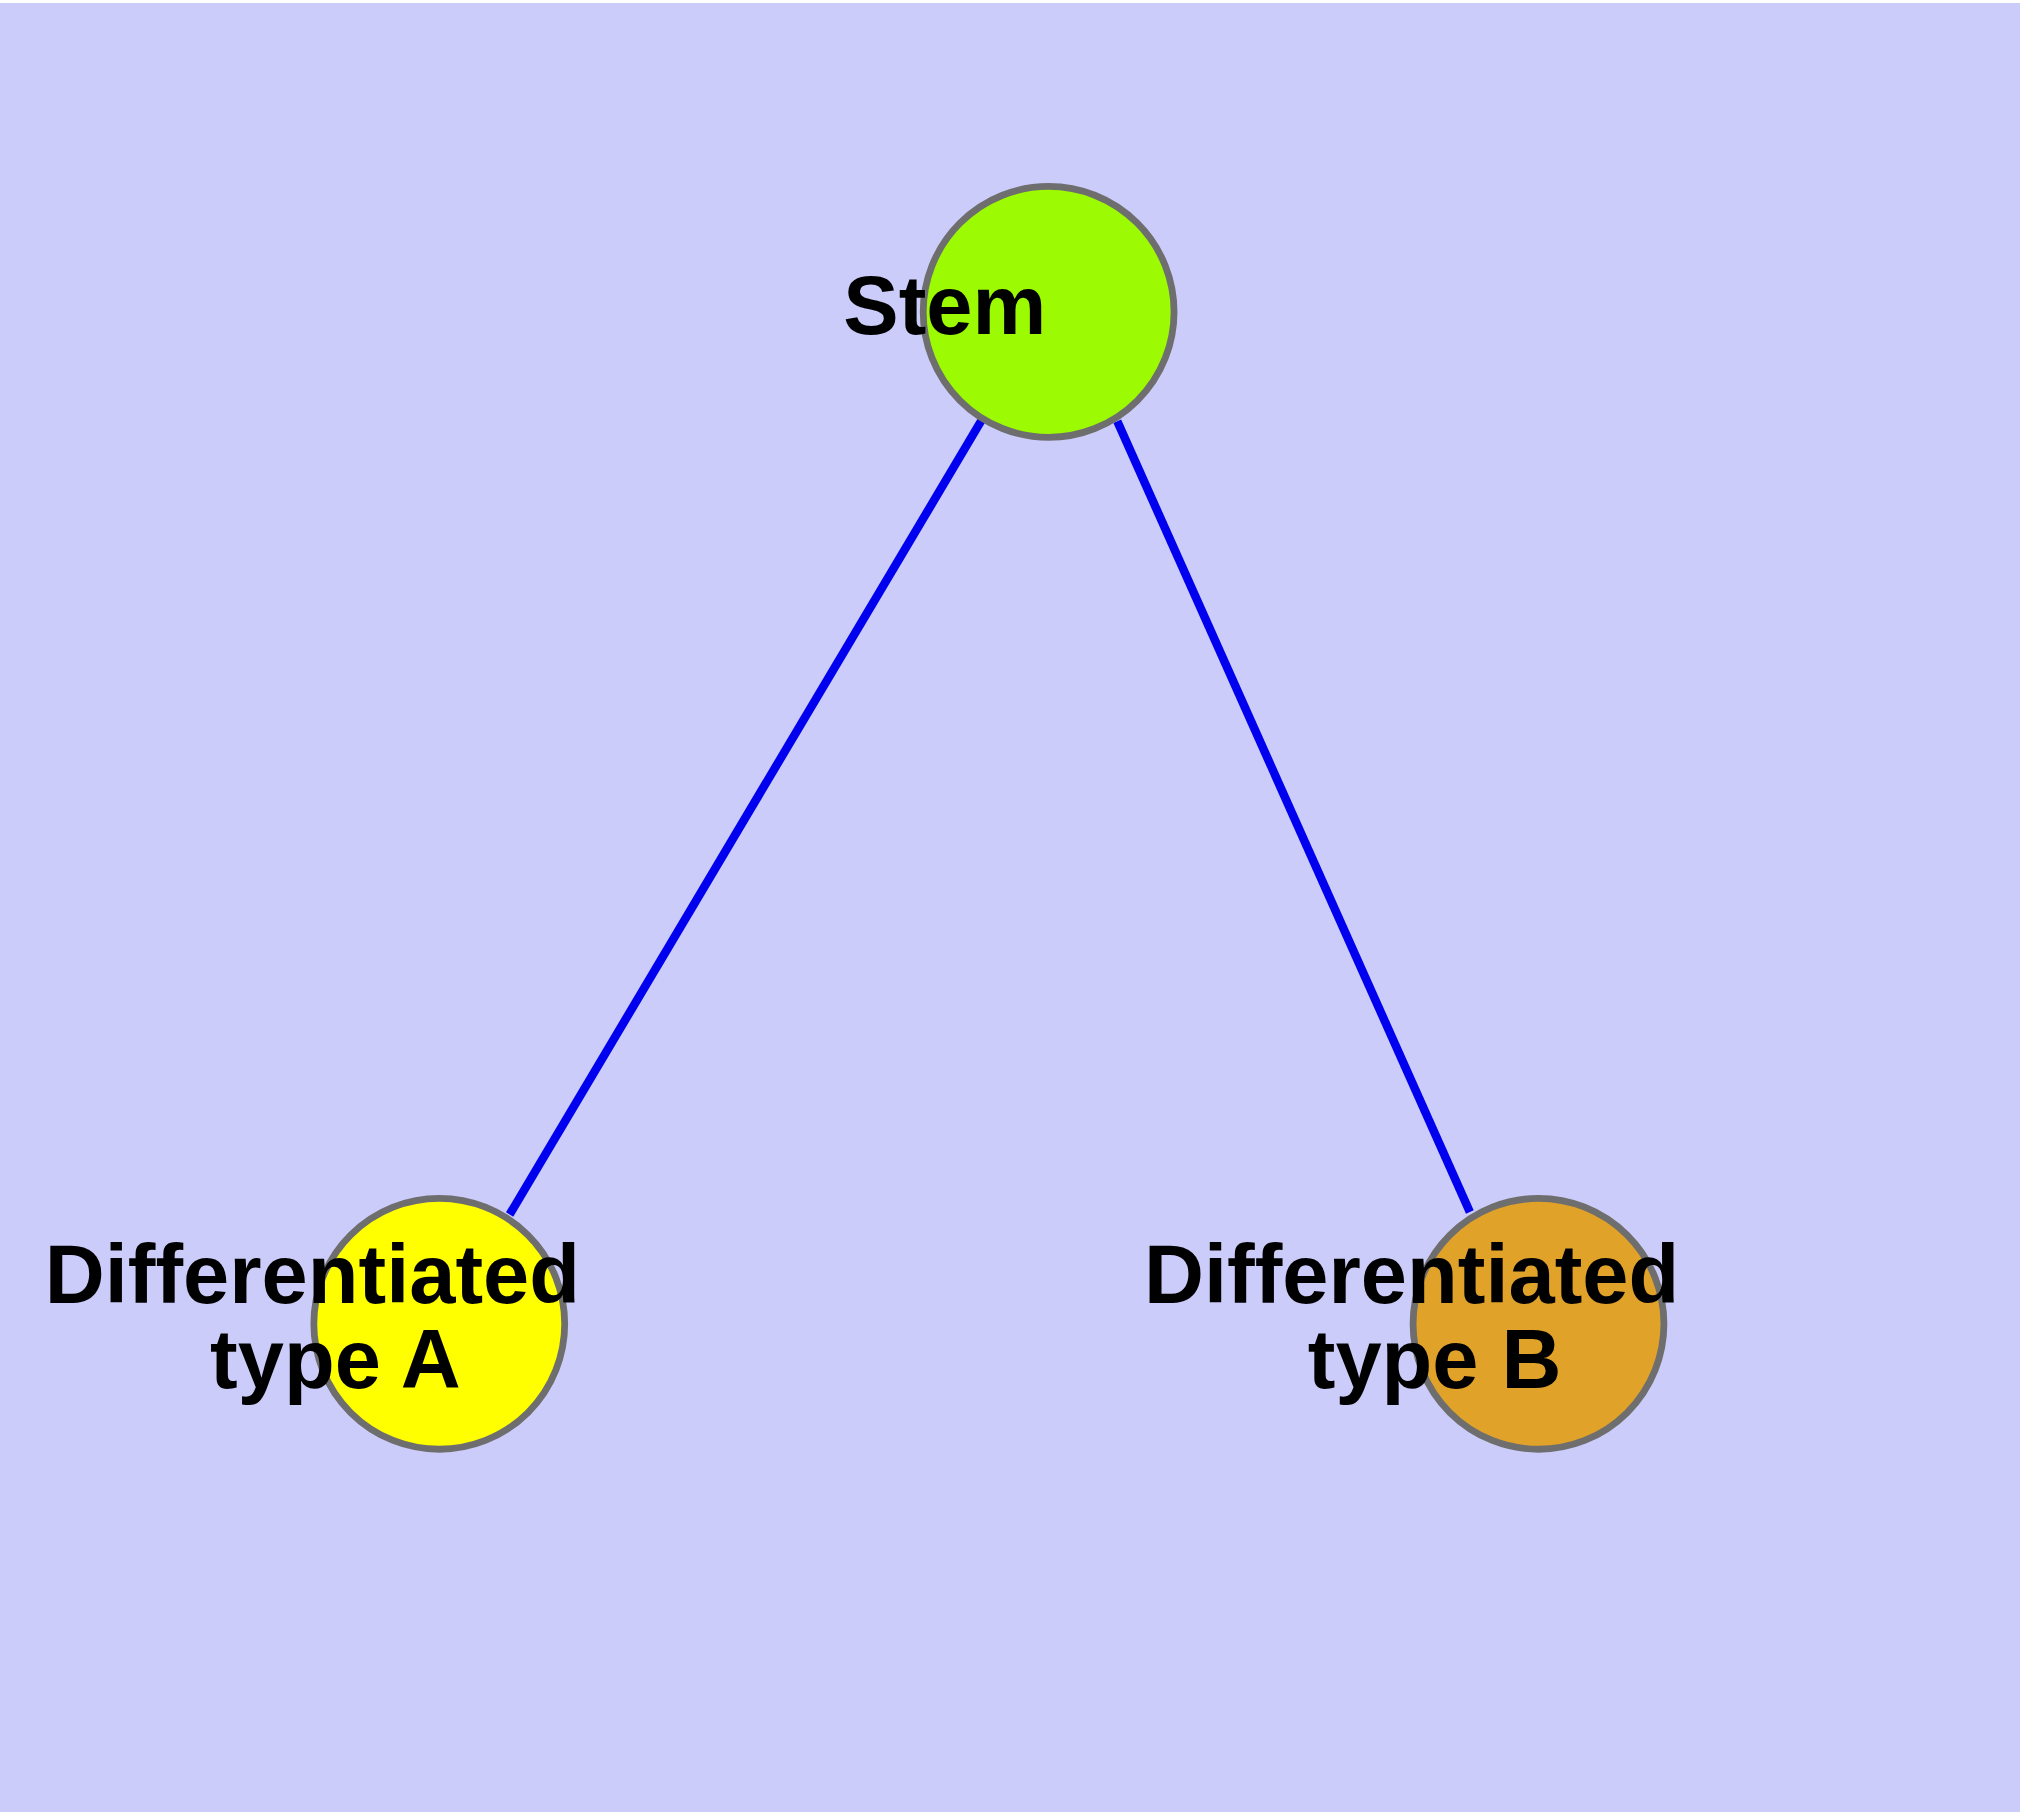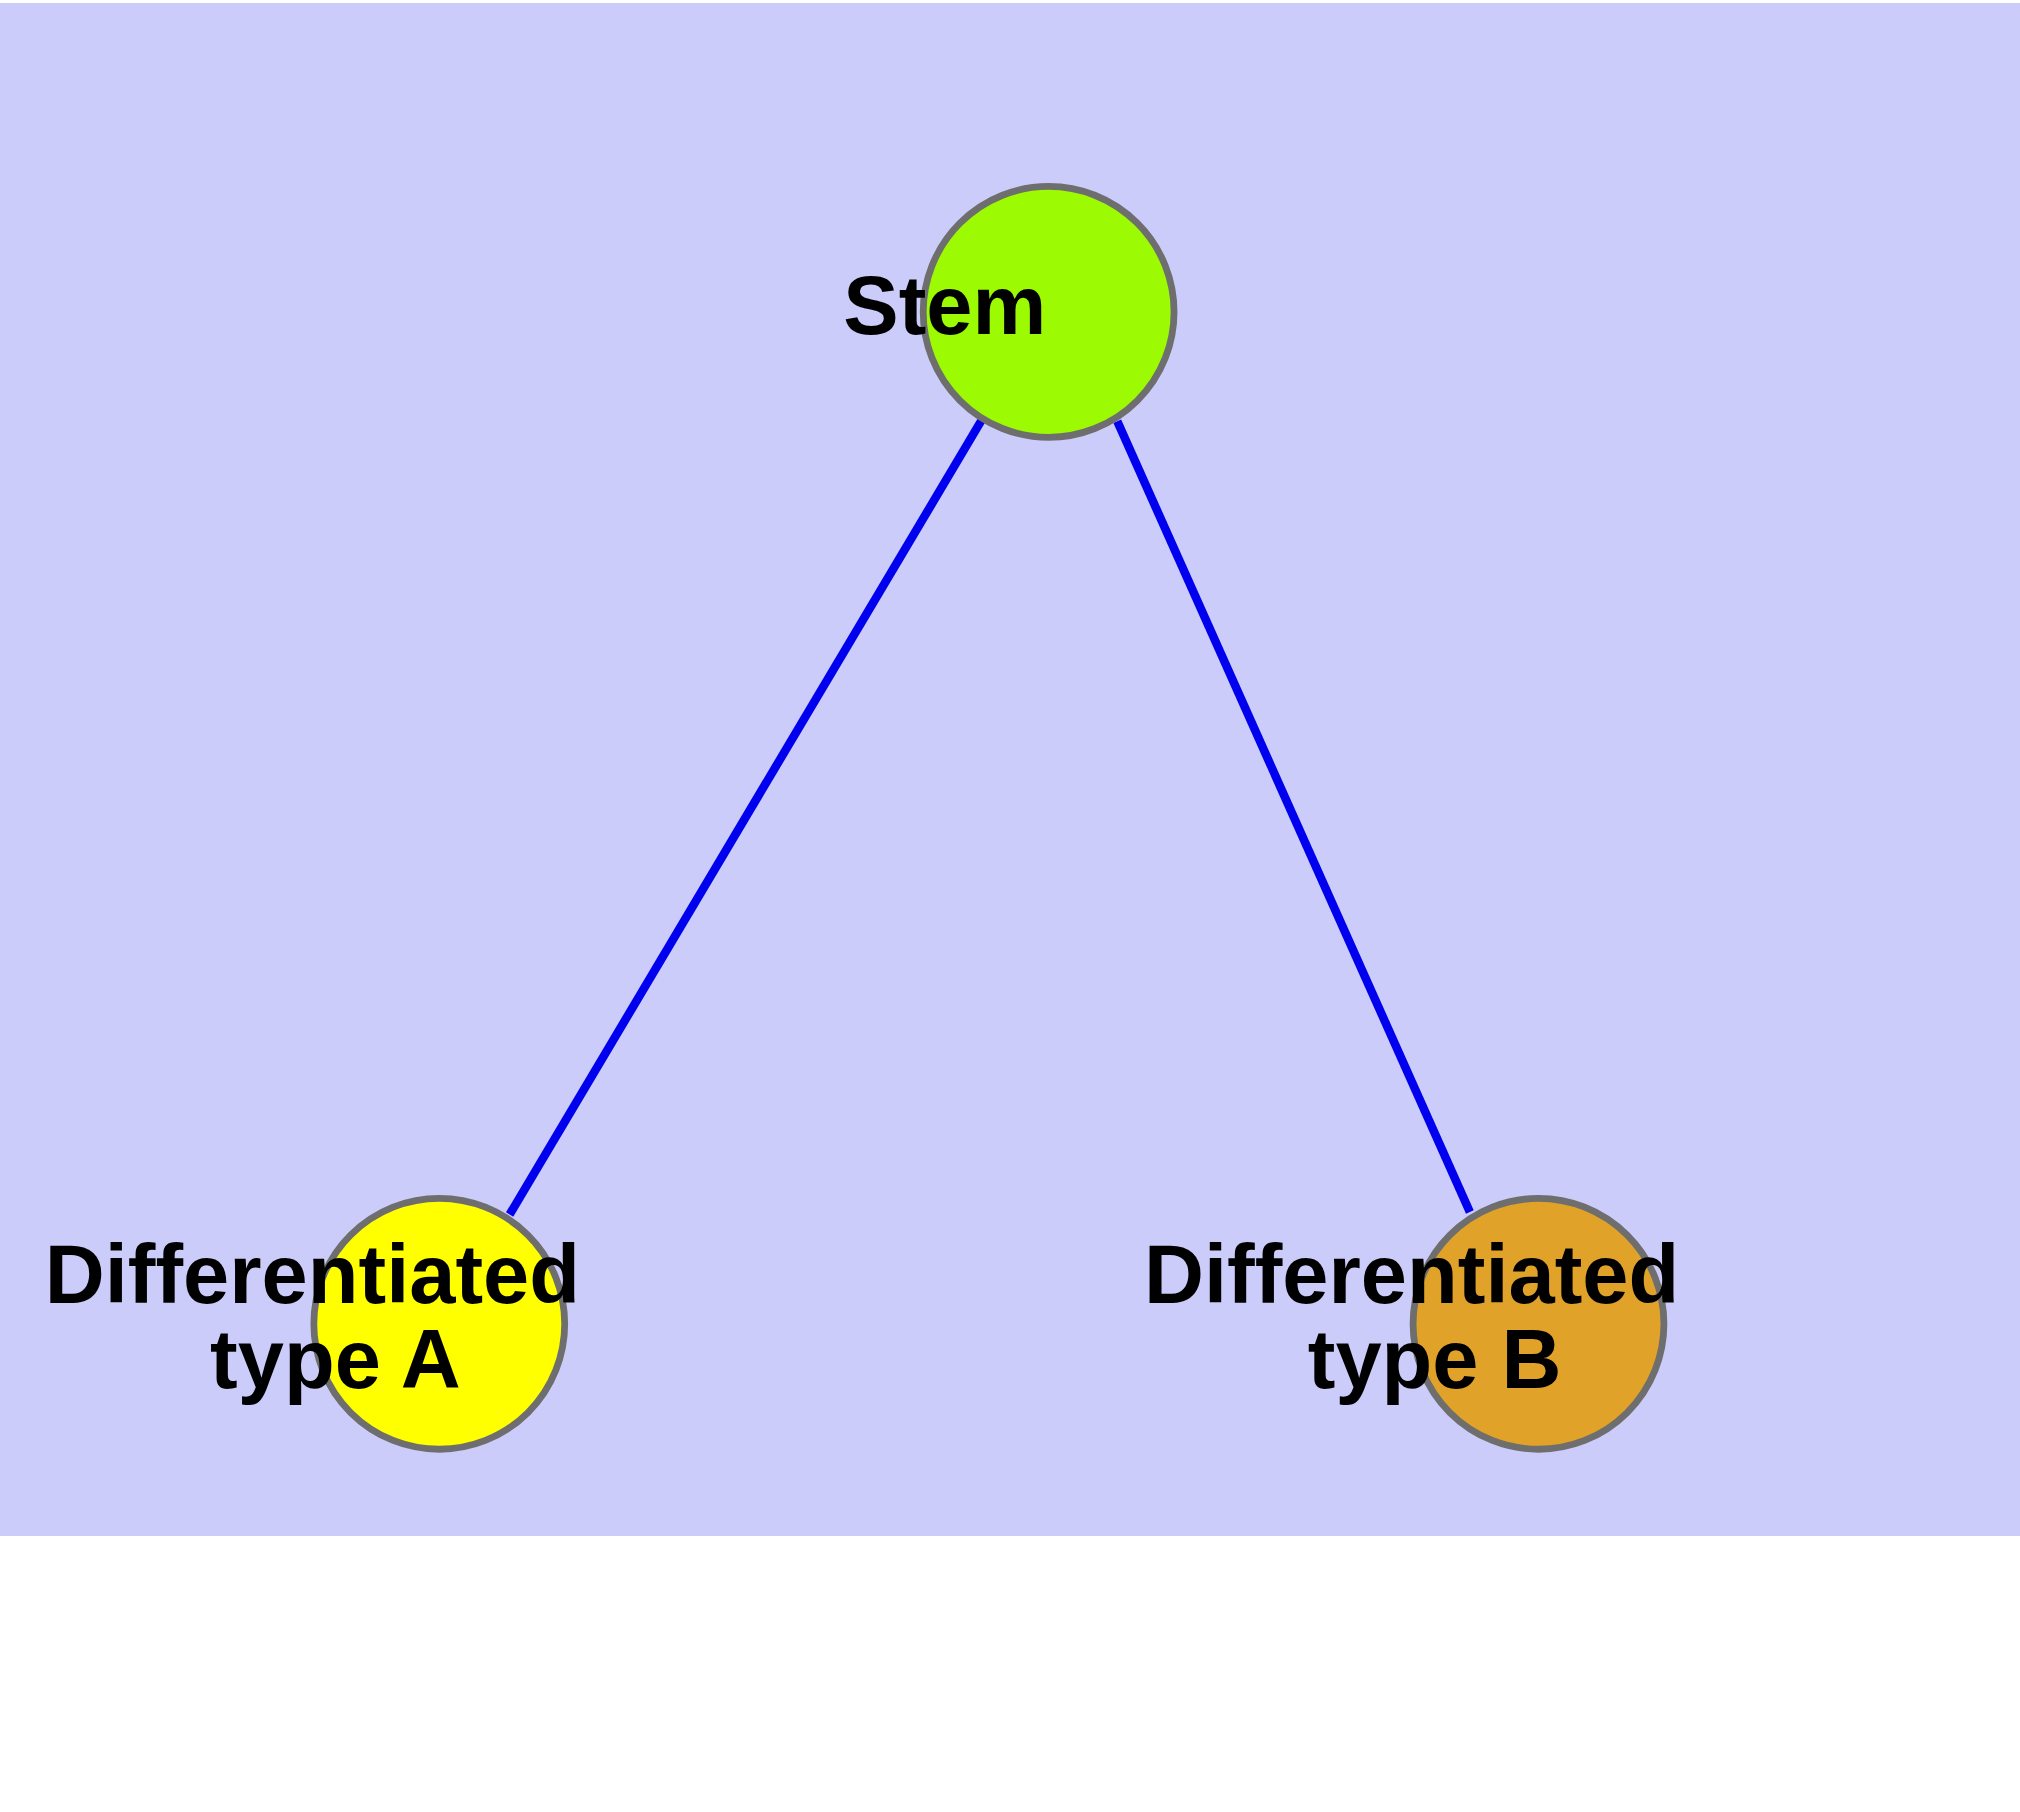--- a/index.html
+++ b/index.html
@@ -46,21 +46,21 @@
     font-weight: bold;
     fill: #000000;
     text-anchor: middle;
     dominant-baseline: middle;
     white-space: pre;
   }
 </style>
 </head>
 <body>
 
-<div id="canvas" style="width: 2021px; height: 1536px; background: rgb(255, 255, 255);">
+<div id="canvas" style="width: 2021px; height: 1812px; background: rgb(255, 255, 255);">
 
   <div id="plot-background" style="background: rgb(204, 204, 250); width: 2021px;"></div>
 
   <svg id="graph-svg" viewBox="0 0 2384 2138" xmlns="http://www.w3.org/2000/svg">
 
     <g>
       <line class="edge-line" x1="1159" y1="494" x2="601" y2="1433" stroke="#0000ee" stroke-width="10"></line>
       <line class="edge-line" x1="1318" y1="497" x2="1734" y2="1430" stroke="#0000ee" stroke-width="10"></line>
     </g>
 

